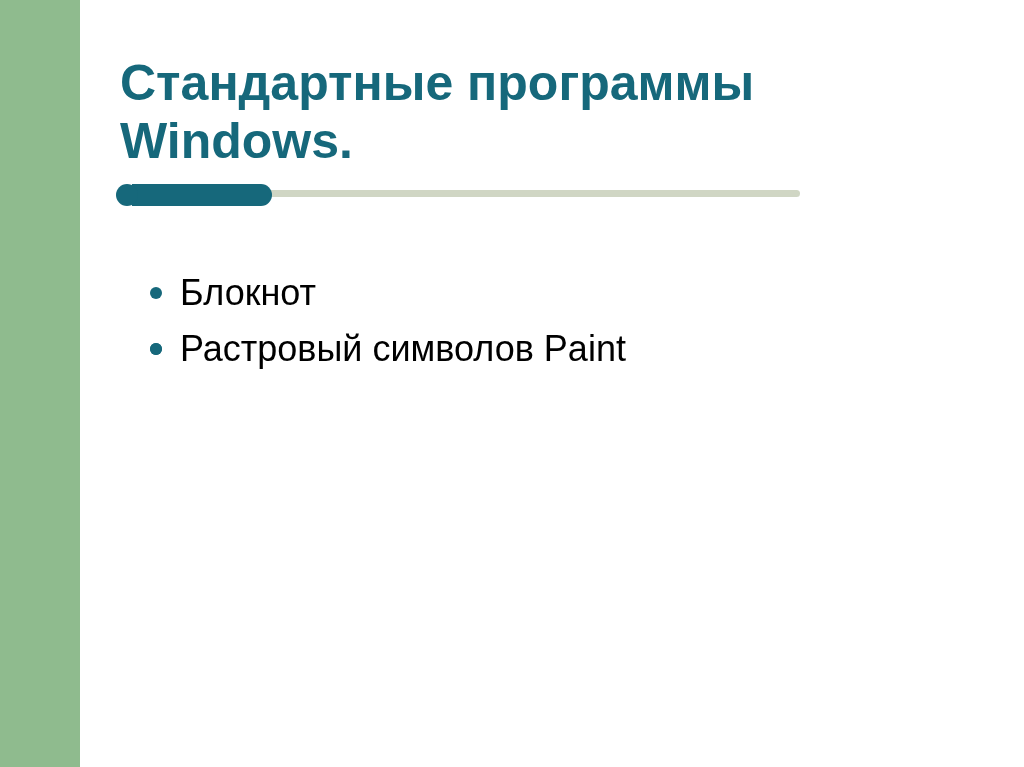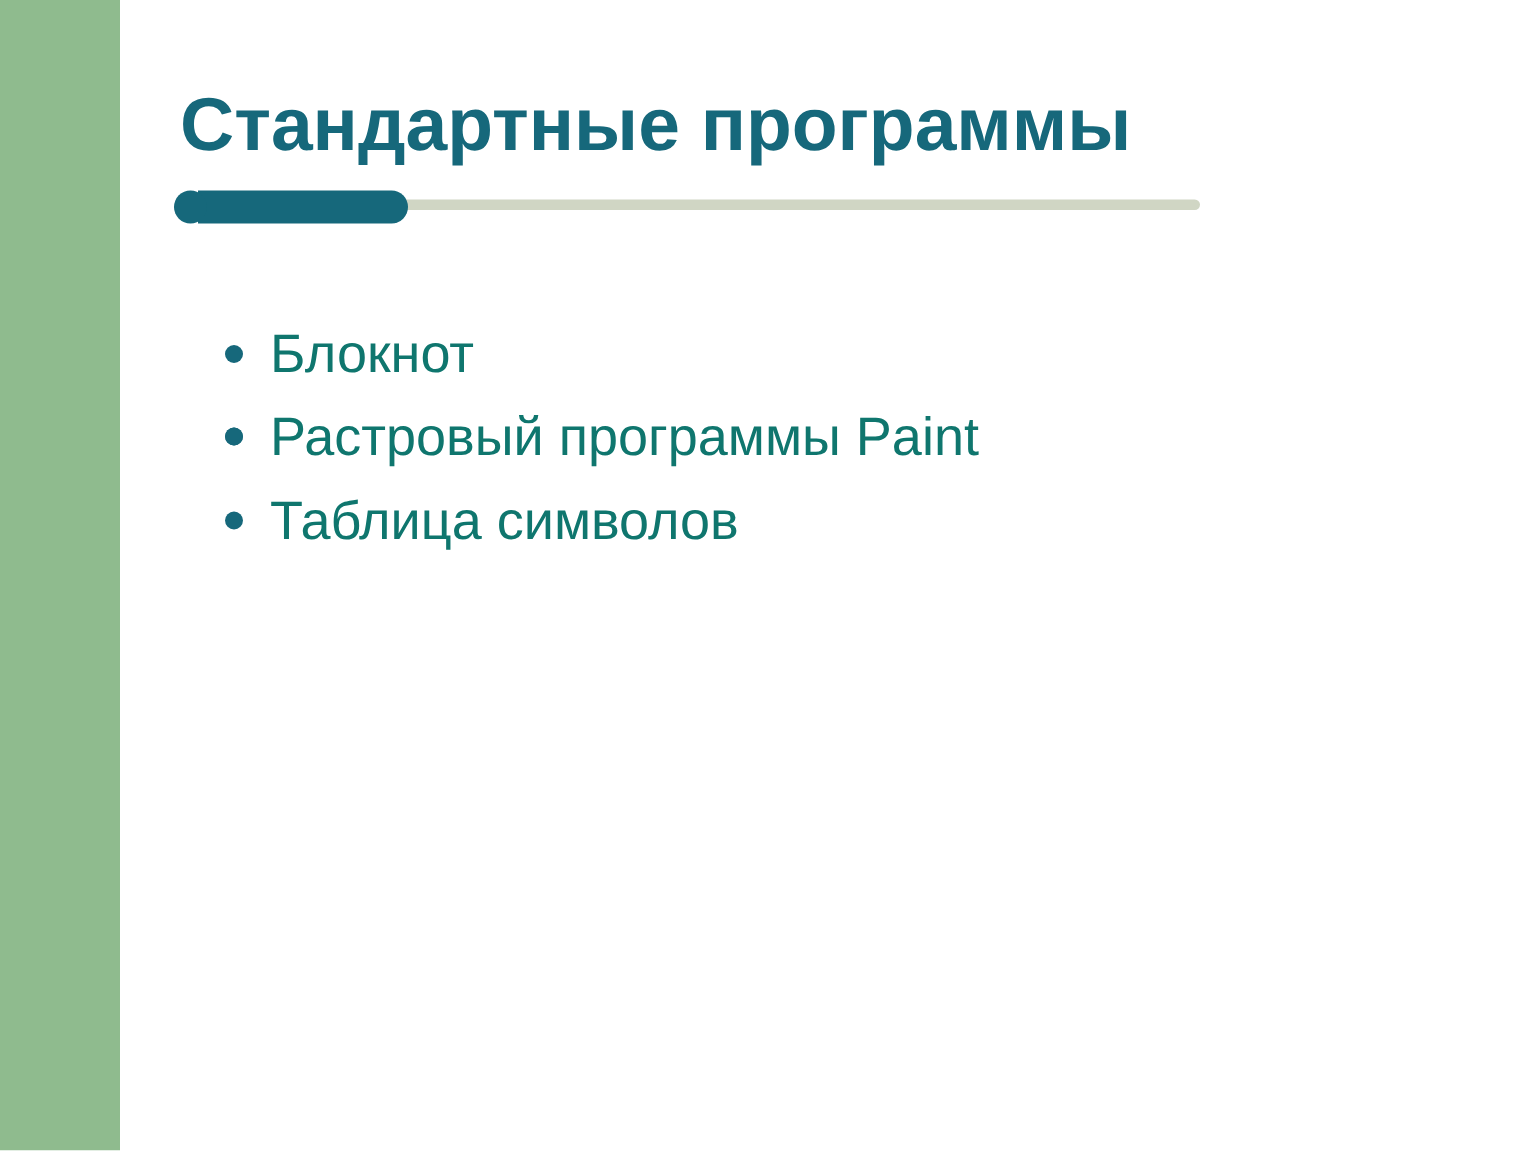--- a/index.html
+++ b/index.html
@@ -69,21 +69,21 @@
       width: 140px;
       height: 22px;
       background: #16687b;
       border-radius: 0 11px 11px 0;
     }
     .bullet-list {
       list-style: none;
       padding-left: 30px;
     }
     .bullet-item {
-      color: #0f766e;
+      color: #000000;
       font-size: 36px;
       line-height: 1.55;
       position: relative;
       padding-left: 30px;
     }
     .bullet-dot {
       position: absolute;
       left: 0;
       top: 22px;
       width: 12px;
@@ -93,38 +93,35 @@
     }
   </style>
 </head>
 <body>
 
 <div class="sidebar"></div>
 
 <div class="content">
   <h1 class="title">
     <span>Стандартные программы</span><br>
+    <span>Windows.</span>
   </h1>
 
   <div class="underline-container">
     <div class="underline-bar"></div>
     <div class="underline-tail"></div>
     <div class="underline-dot"></div>
   </div>
 
   <ul class="bullet-list">
     <li class="bullet-item">
       <span class="bullet-dot"></span>
       <span>Блокнот</span>
     </li>
     <li class="bullet-item">
       <span class="bullet-dot"></span>
     </li>
     <li class="bullet-item">
       <span class="bullet-dot"></span>
-      <span>Растровый программы Paint</span>
-    </li>
-    <li class="bullet-item">
-      <span class="bullet-dot"></span>
-      <span>Таблица  символов</span>
+      <span>Растровый символов Paint</span>
     </li>
   </ul>
 </div>
 
 </body></html>

